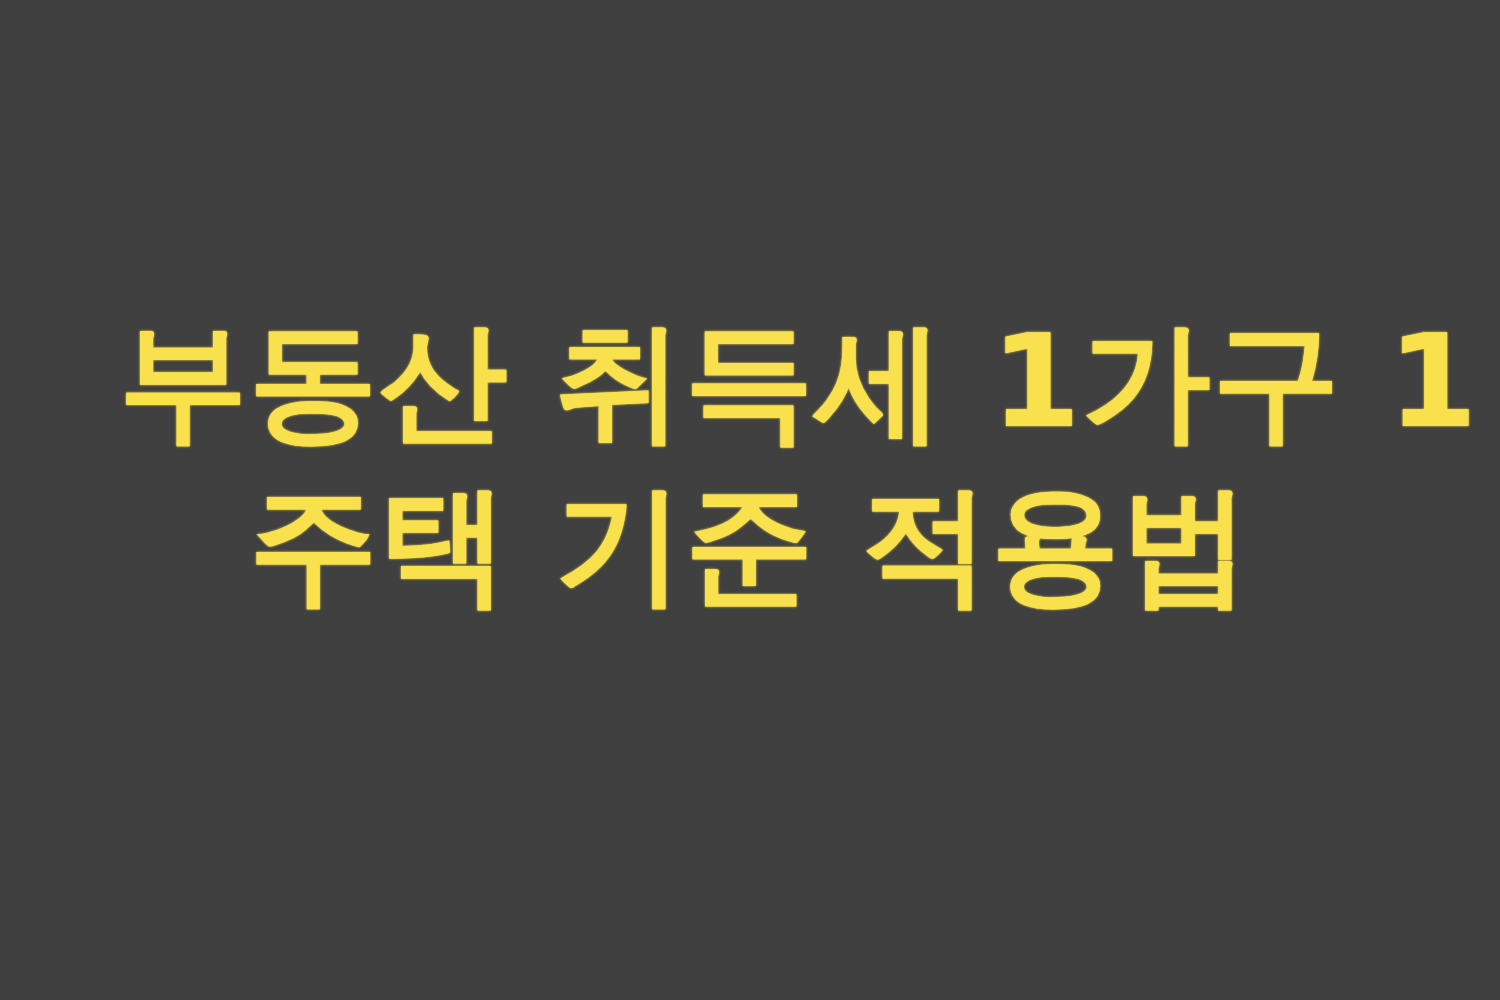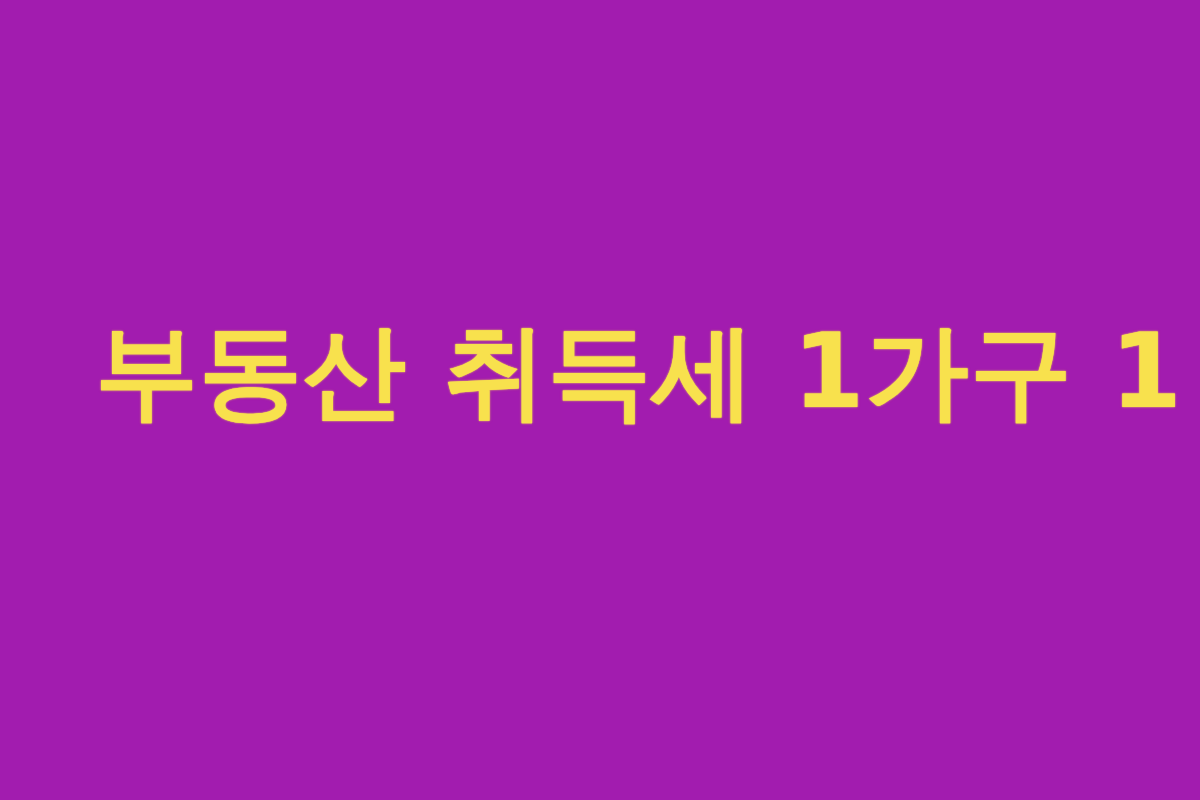--- a/index.html
+++ b/index.html
@@ -50,22 +50,23 @@
       0 0 1.2px #F8E14D,
       0 0 2.4px rgba(248, 225, 77, 0.55);
   }
 
   #headline-line-1 { font-size: 103px; }
   #headline-line-2 { font-size: 103px; }
 </style>
 </head>
 <body>
 
-<div id="thumbnail-canvas" style="background: #a21caf;">
+<div id="thumbnail-canvas" style="background: #404040;">
 
   <div id="headline-block">
 
     <span class="headline-line" id="headline-line-1" style="color: rgb(248, 225, 77); text-shadow: rgb(248, 225, 77) 0px 0px 1.2px, rgba(248, 225, 77, 0.55) 0px 0px 2.4px;">부동산 취득세 1가구 1</span>
 
+    <span class="headline-line" id="headline-line-2" style="color: rgb(248, 225, 77); text-shadow: rgb(248, 225, 77) 0px 0px 1.2px, rgba(248, 225, 77, 0.55) 0px 0px 2.4px;">주택 기준 적용법</span>
 
   </div>
 
 </div>
 
 </body></html>

